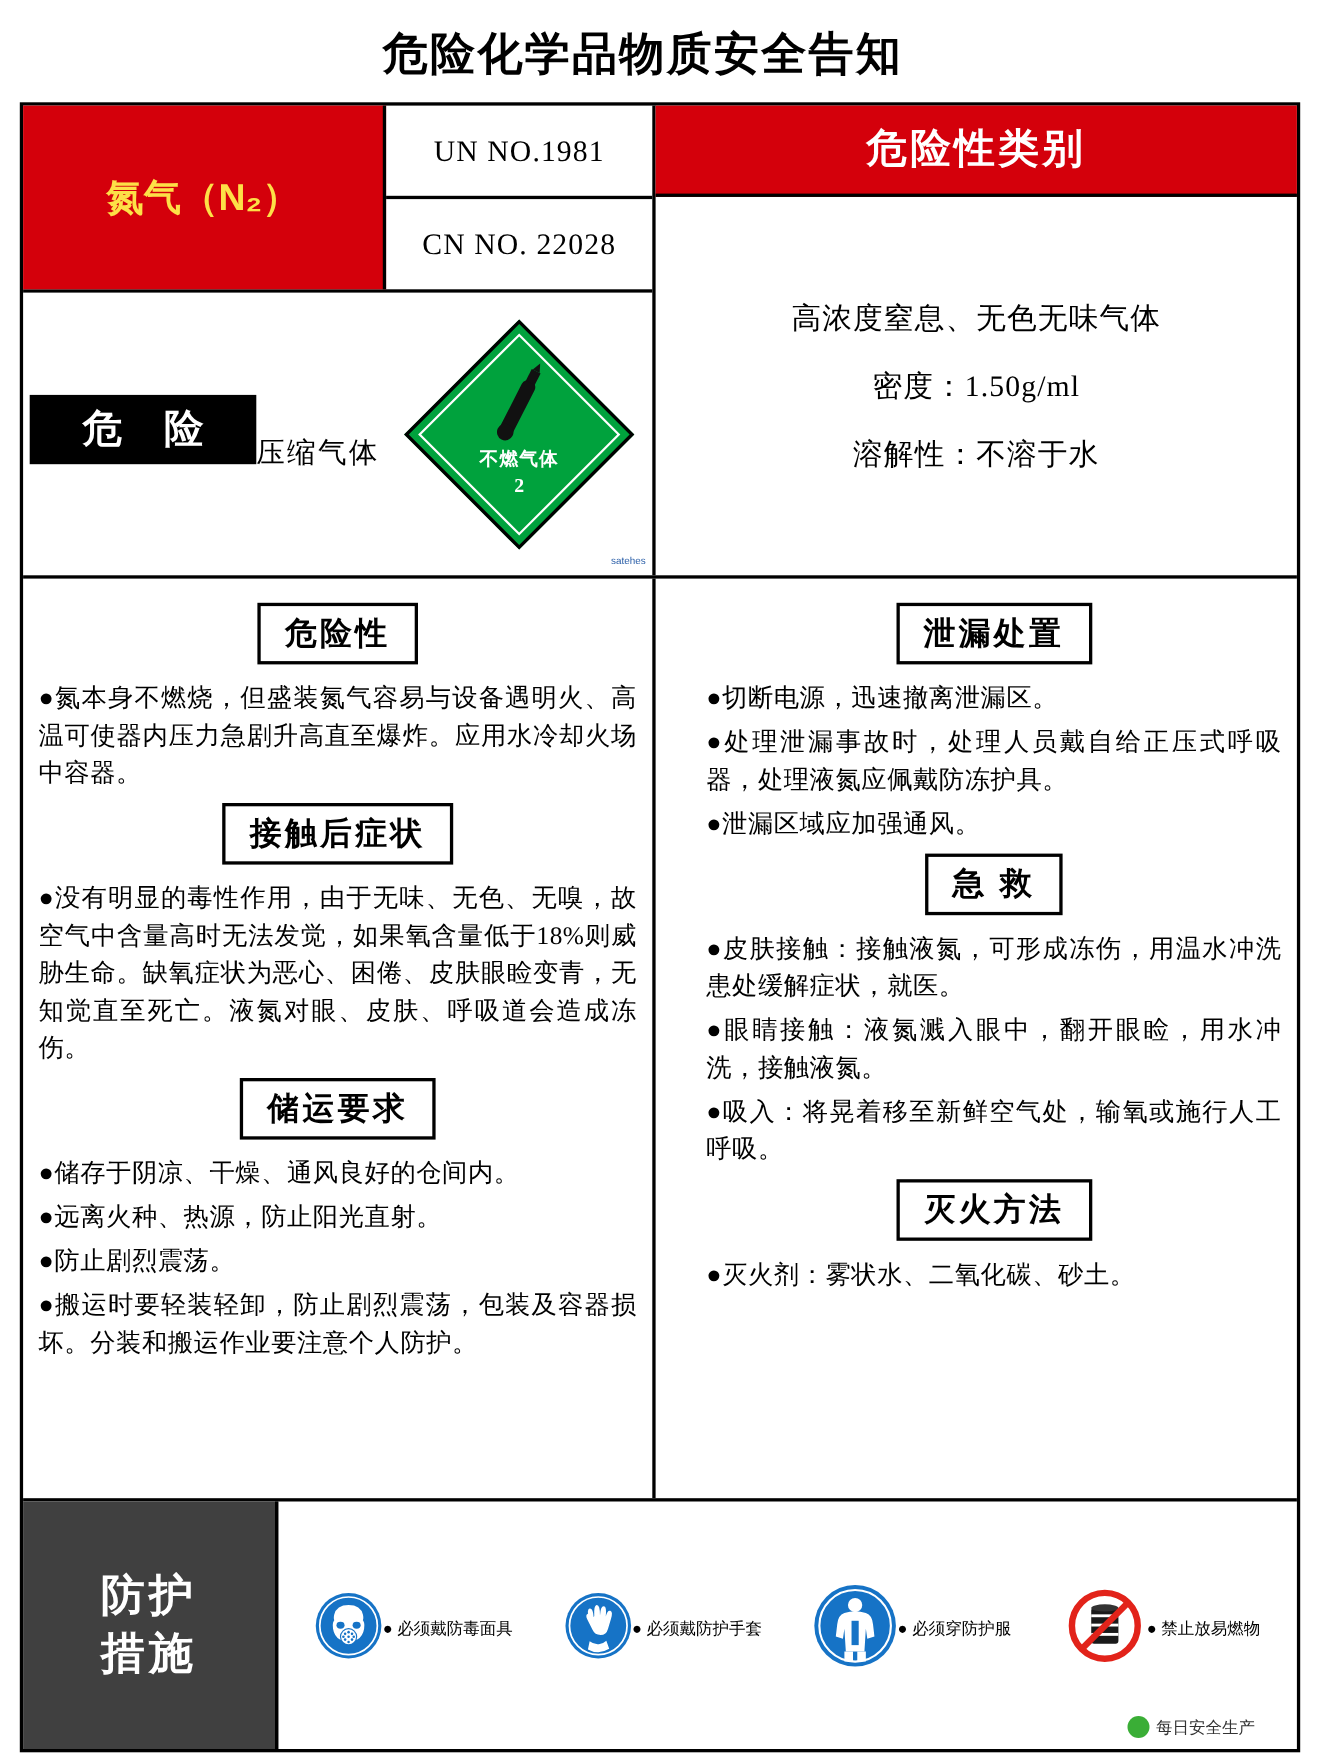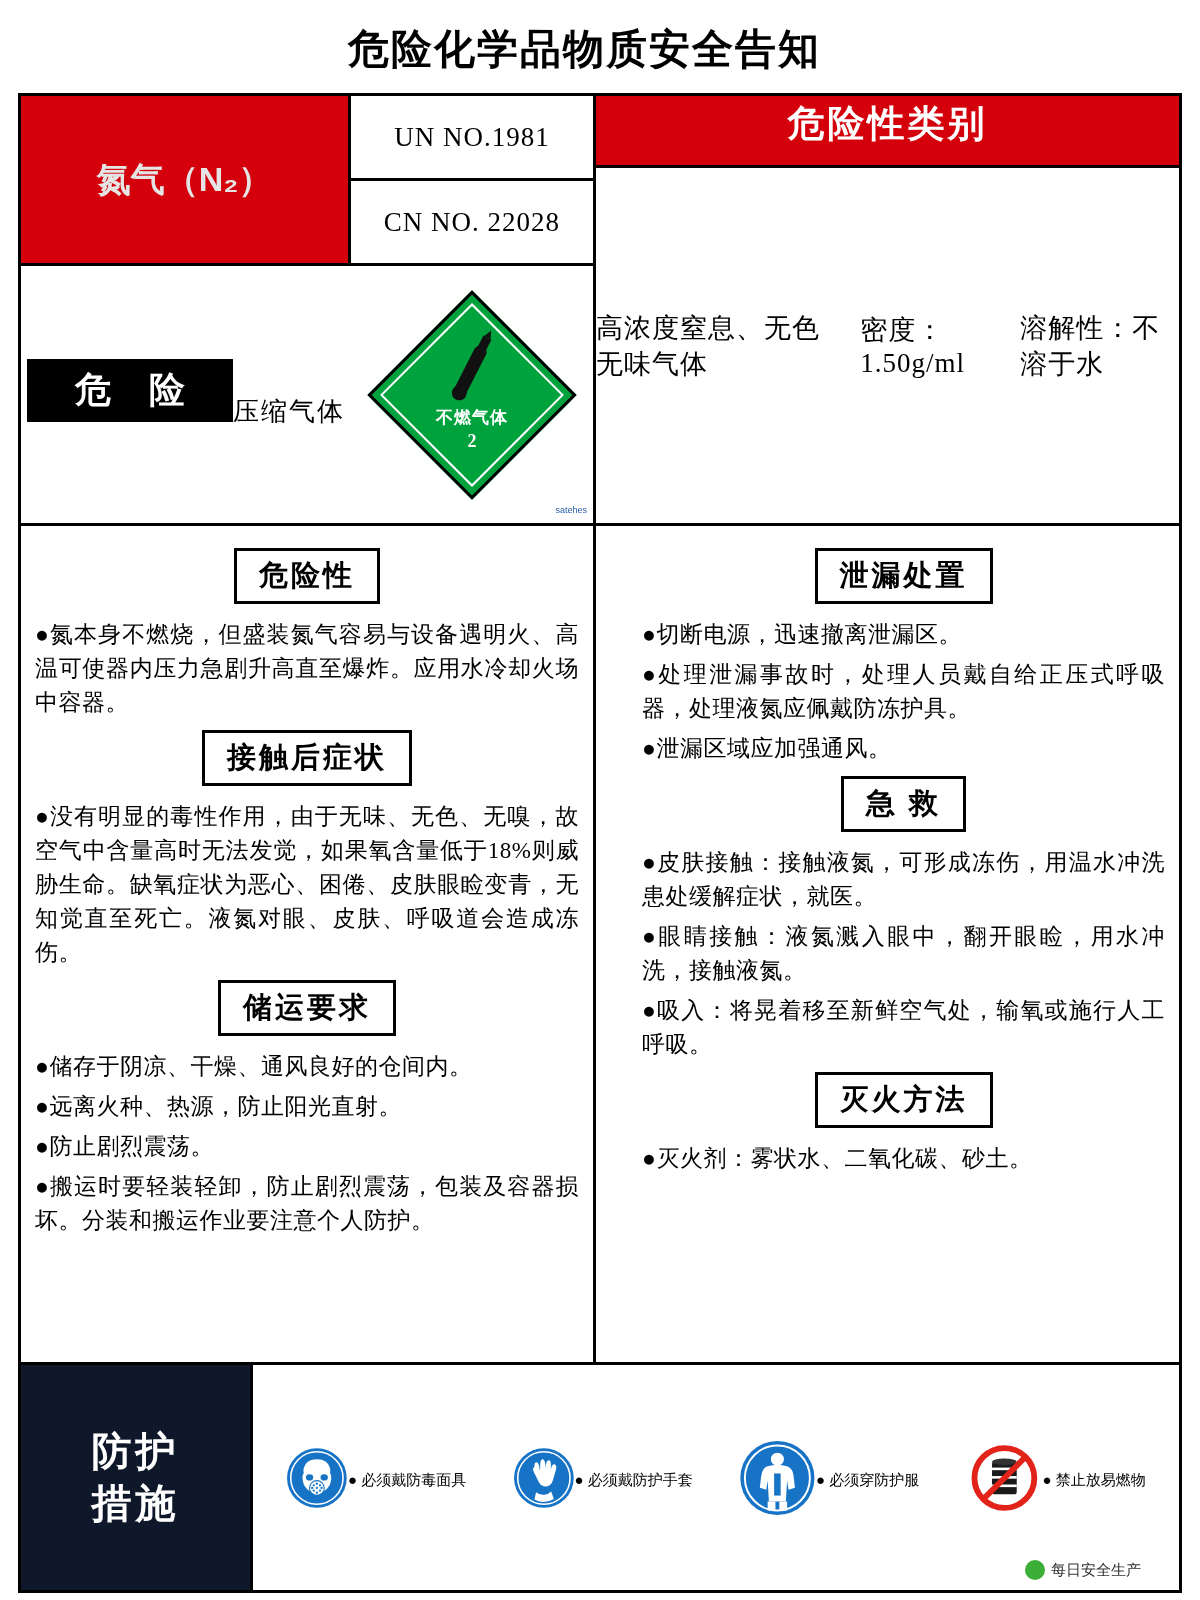--- a/index.html
+++ b/index.html
@@ -46,21 +46,21 @@
     border-right: 3px solid #000;
   }
   .name-row {
     display: flex;
     height: 170px;
     border-bottom: 3px solid #000;
   }
   .chem-name {
     width: 330px;
     background: #d4000b;
-    color: #e5e5e5;
+    color: #fde047;
     display: flex;
     align-items: center;
     justify-content: center;
     font-size: 34px;
     font-weight: bold;
     border-right: 3px solid #000;
     font-family: "Liberation Sans", sans-serif;
   }
   .un-box {
     flex: 1;
@@ -164,29 +164,29 @@
     flex: 1;
     display: flex;
     flex-direction: column;
   }
   .hazard-head {
     background: #d4000b;
     color: #fff;
     text-align: center;
     font-size: 37px;
     font-weight: bold;
-    padding: 3px 0 16px;
+    padding: 14px 0 16px;
     border-bottom: 3px solid #000;
     font-family: "Liberation Sans", sans-serif;
     letter-spacing: 3px;
   }
   .hazard-body {
     flex: 1;
     display: flex;
-    flex-direction: row;
+    flex-direction: column;
     align-items: center;
     justify-content: center;
     gap: 26px;
     font-size: 27px;
     letter-spacing: 1px;
   }
   
   .middle {
     flex: 1;
     display: flex;
@@ -222,21 +222,21 @@
     text-align: justify;
     letter-spacing: 0.5px;
   }
   
   .bottom {
     height: 225px;
     display: flex;
   }
   .ppe-label {
     width: 232px;
-    background: #0f172a;
+    background: #404040;
     color: #fff;
     display: flex;
     flex-direction: column;
     align-items: center;
     justify-content: center;
     font-size: 40px;
     font-weight: bold;
     line-height: 1.28;
     border-right: 3px solid #000;
     font-family: "Liberation Sans", sans-serif;

